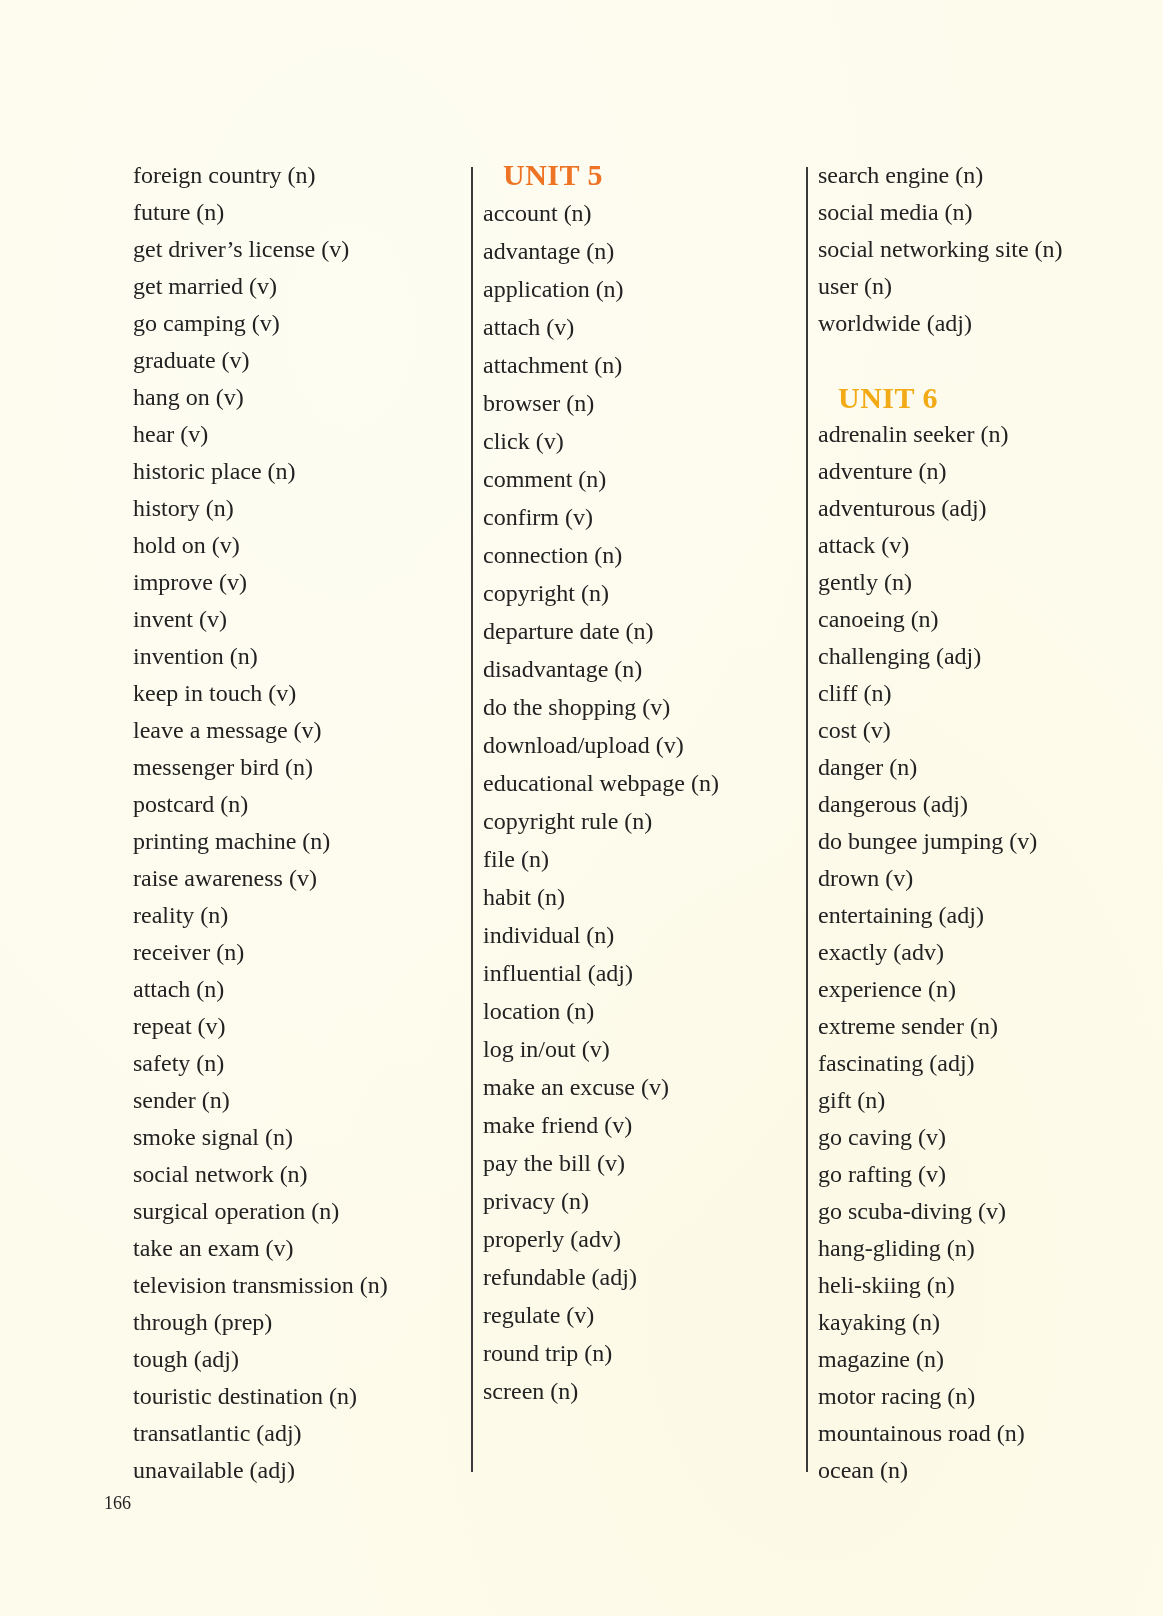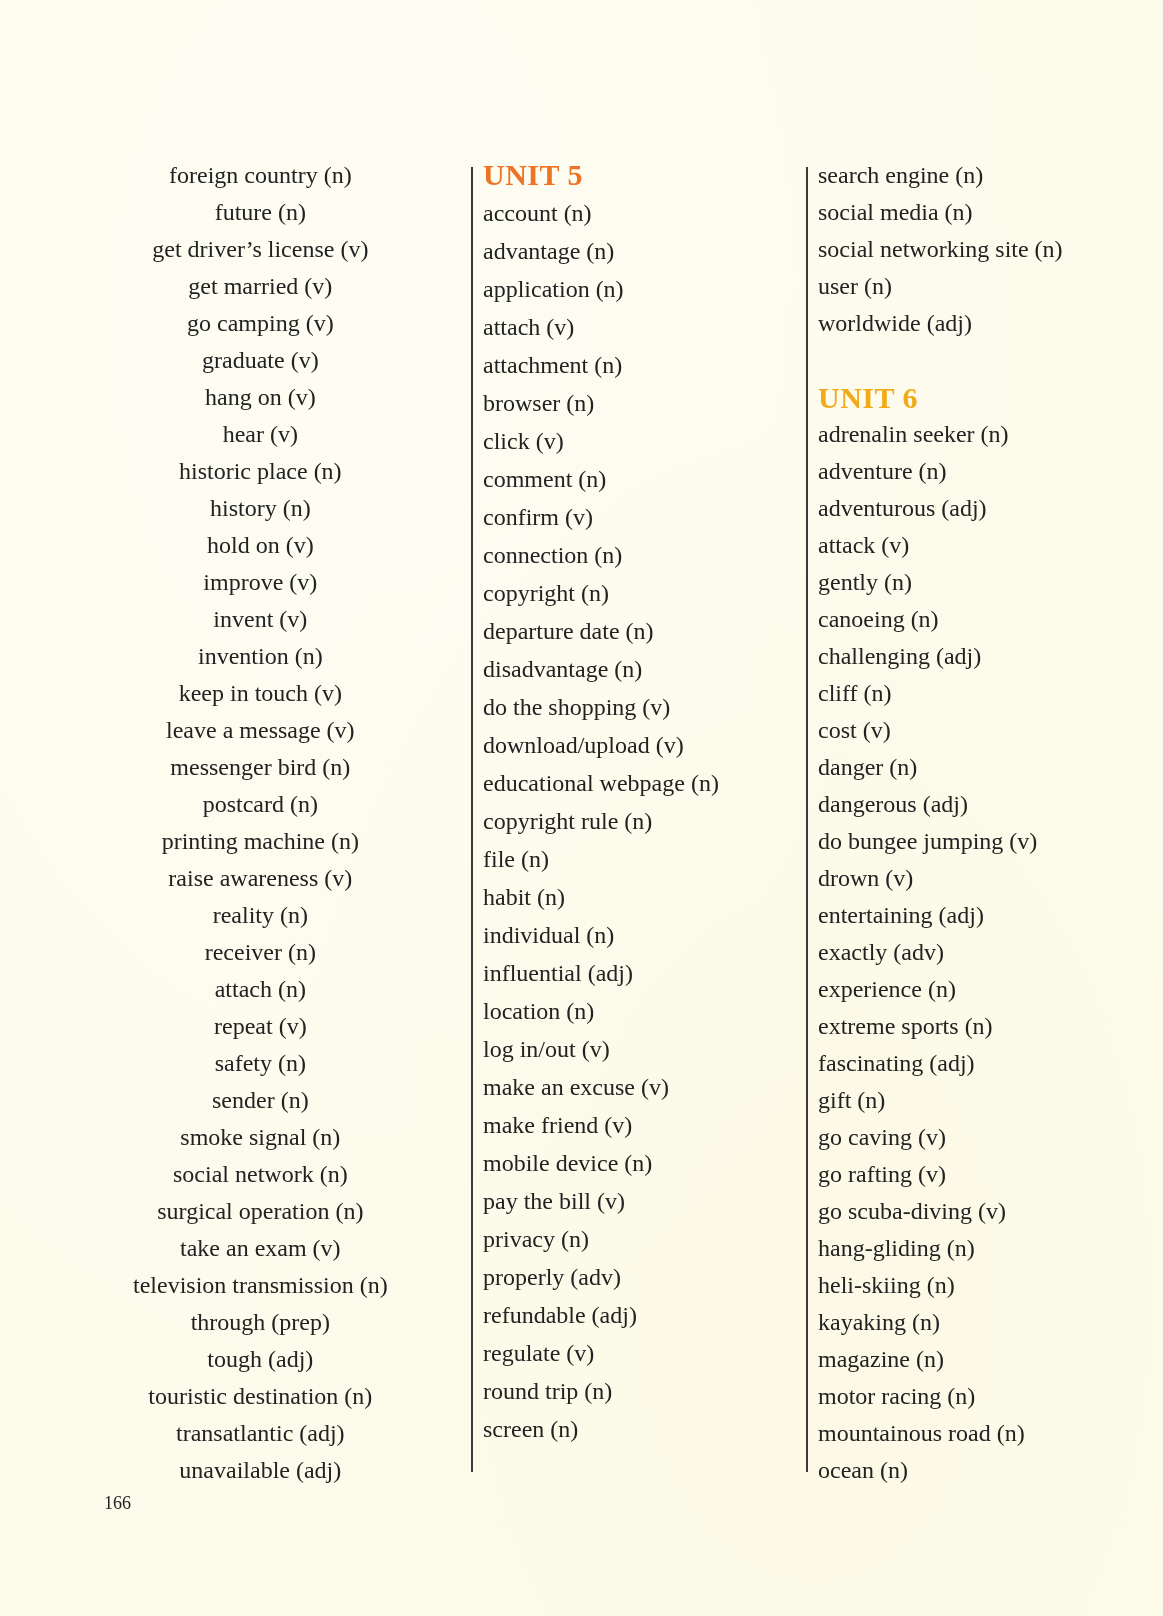--- a/index.html
+++ b/index.html
@@ -31,35 +31,36 @@
     height: 1305px;
     background: #3a3a3a;
   }
   #divider-1 { left: 471px; }
   #divider-2 { left: 806px; }
 
   .column {
     position: absolute;
     white-space: nowrap;
   }
-  #column-1 { left: 133px; top: 157px; text-align: center; }
+  #column-1 { left: 133px; top: 157px; }
   #column-2 { left: 483px; top: 156px; }
   #column-3 { left: 818px; top: 157px; }
 
   .row {
     font-size: 24px;
     color: #222222;
   }
   #column-1 .row, #column-3 .row { height: 37px; line-height: 37px; }
   #column-2 .row { height: 38px; line-height: 38px; }
 
   .unit-header {
     font-weight: bold;
     font-size: 30px;
     letter-spacing: 0.5px;
+    margin-left: 20px;
   }
   .spacer-row {  }
 
   .page-number {
     position: absolute;
     left: 104px;
     top: 1488px;
     font-size: 18px;
     line-height: 30px;
     color: #222222;
@@ -131,21 +132,20 @@
       <div class="row">educational webpage (n)</div>
       <div class="row">copyright rule (n)</div>
       <div class="row">file (n)</div>
       <div class="row">habit (n)</div>
       <div class="row">individual (n)</div>
       <div class="row">influential (adj)</div>
       <div class="row">location (n)</div>
       <div class="row">log in/out (v)</div>
       <div class="row">make an excuse (v)</div>
       <div class="row">make friend (v)</div>
-      <div class="row">mobile device (n)</div>
       <div class="row">pay the bill (v)</div>
       <div class="row">privacy (n)</div>
       <div class="row">properly (adv)</div>
       <div class="row">refundable (adj)</div>
       <div class="row">regulate (v)</div>
       <div class="row">round trip (n)</div>
       <div class="row">screen (n)</div>
     </div>
   <div id="column-3" class="column">
       <div class="row">search engine (n)</div>
@@ -164,21 +164,21 @@
       <div class="row">challenging (adj)</div>
       <div class="row">cliff (n)</div>
       <div class="row">cost (v)</div>
       <div class="row">danger (n)</div>
       <div class="row">dangerous (adj)</div>
       <div class="row">do bungee jumping (v)</div>
       <div class="row">drown (v)</div>
       <div class="row">entertaining (adj)</div>
       <div class="row">exactly (adv)</div>
       <div class="row">experience (n)</div>
-      <div class="row">extreme sports (n)</div>
+      <div class="row">extreme sender (n)</div>
       <div class="row">fascinating (adj)</div>
       <div class="row">gift (n)</div>
       <div class="row">go caving (v)</div>
       <div class="row">go rafting (v)</div>
       <div class="row">go scuba-diving (v)</div>
       <div class="row">hang-gliding (n)</div>
       <div class="row">heli-skiing (n)</div>
       <div class="row">kayaking (n)</div>
       <div class="row">magazine (n)</div>
       <div class="row">motor racing (n)</div>

